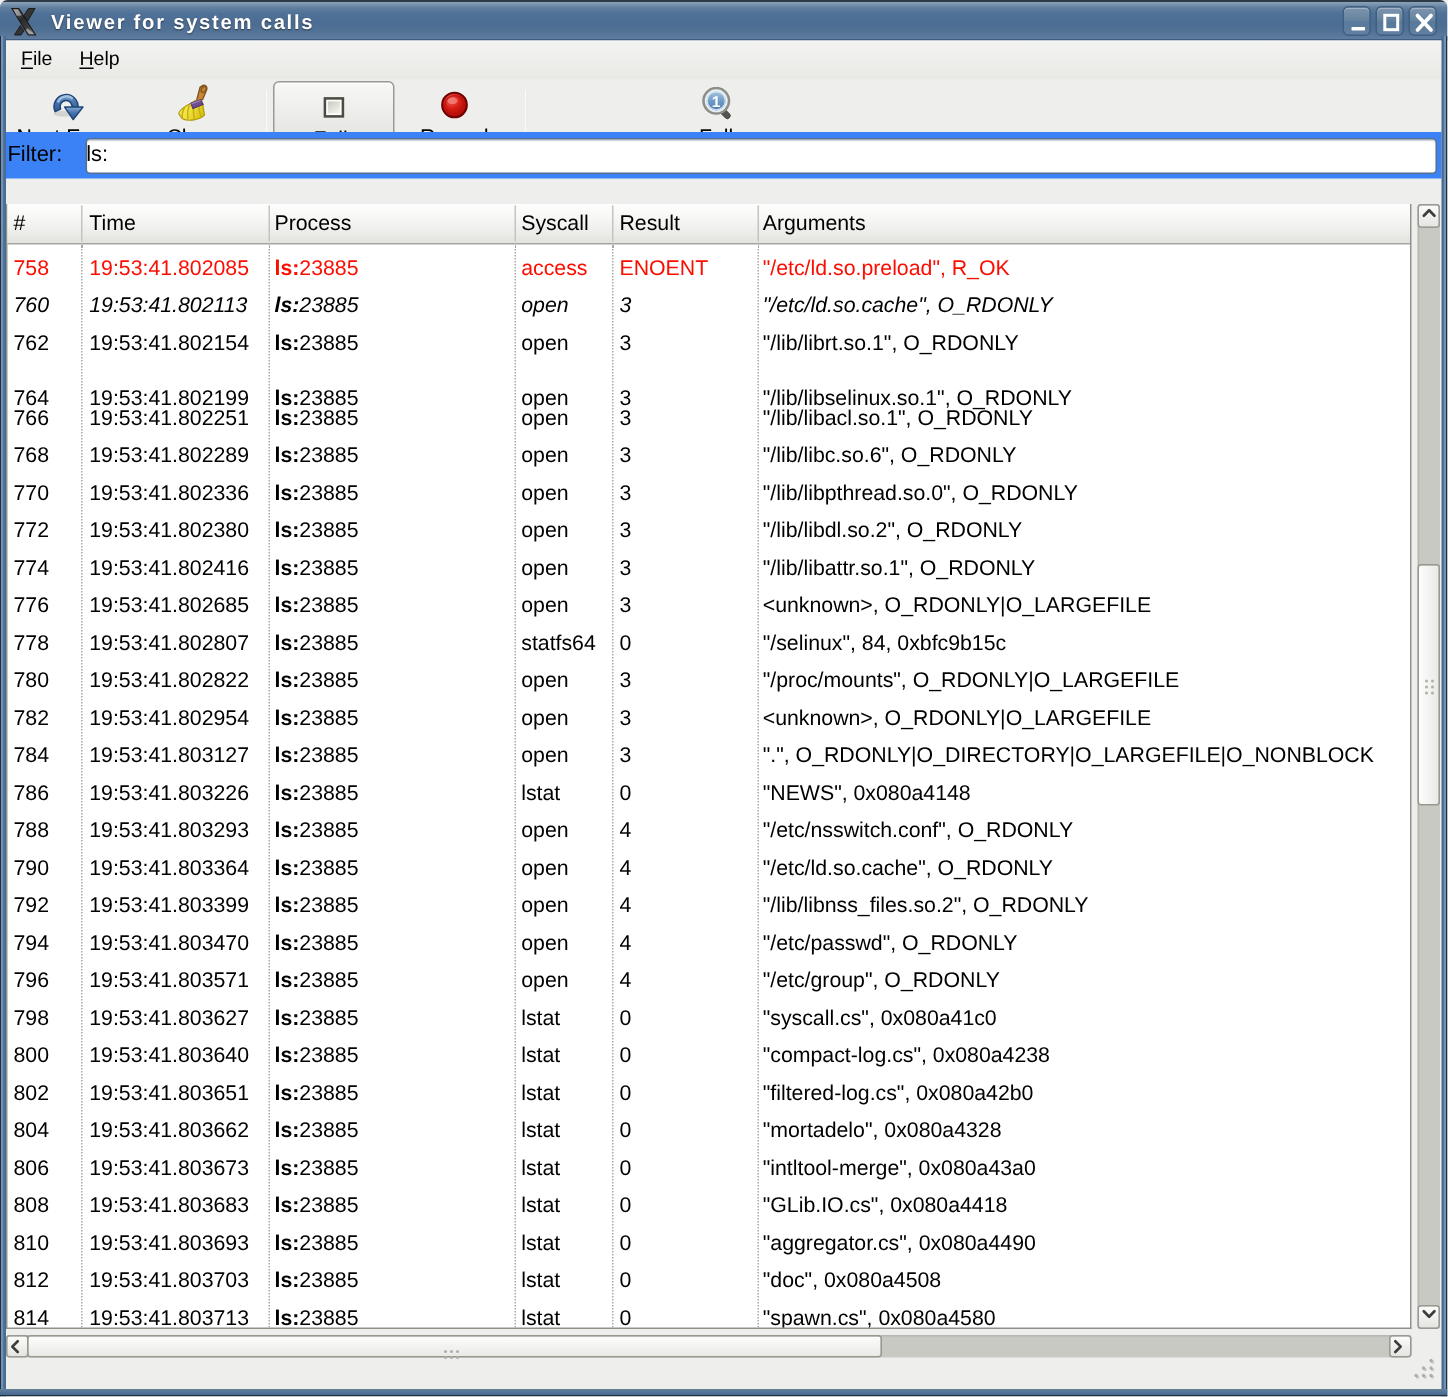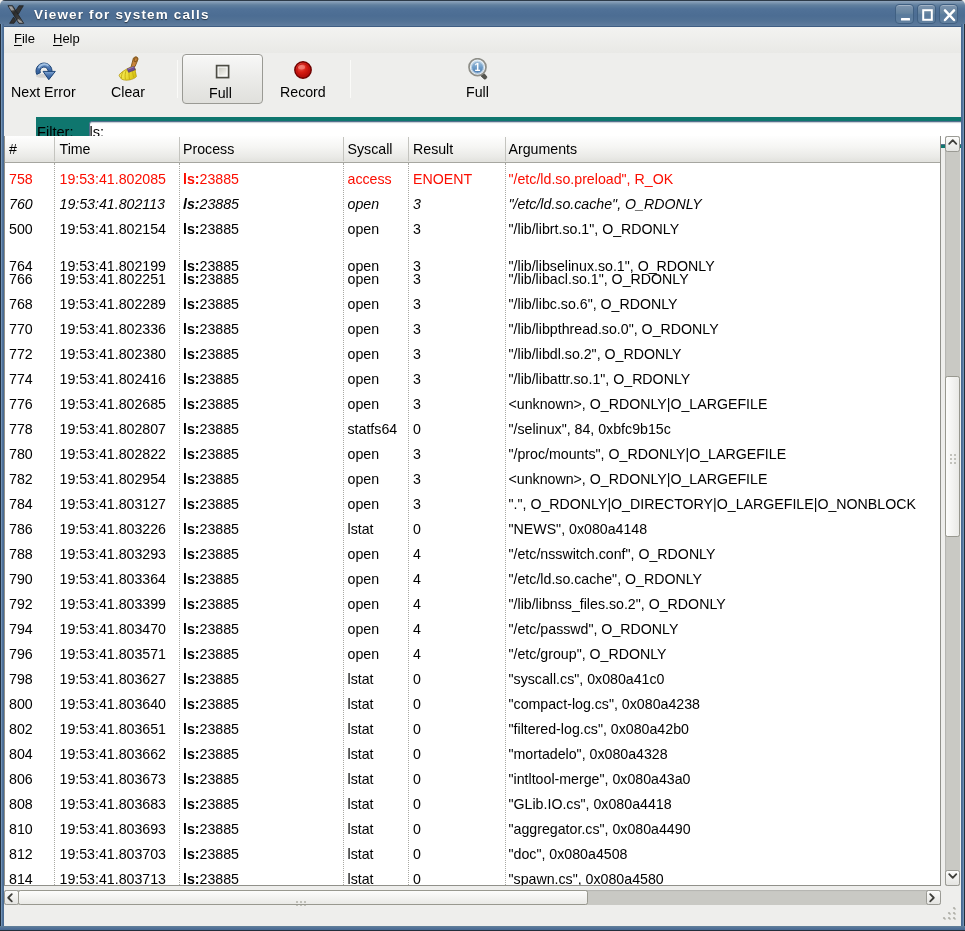--- a/index.html
+++ b/index.html
@@ -25,21 +25,21 @@
 .menubar span{position:absolute;top:4px;font-size:13px;color:#000;}
 .mnu u{text-decoration:underline;text-underline-offset:2px;}
 
 .toolbar{position:absolute;left:4px;right:4px;top:53px;height:52px;background:#eeeeec;}
 .tlabel{position:absolute;top:31px;font-size:14.2px;color:#000;white-space:nowrap;}
 .tsep{position:absolute;top:7px;height:38px;width:1px;background:#cdcdc8;border-right:1px solid #fafaf8;}
 .tbtn{position:absolute;top:1px;height:50px;border-radius:4px;}
 .tbtn.raised{border:1px solid #9a9a94;background:linear-gradient(180deg,#f8f8f7 0,#ececea 45%,#e0e0dc 100%);box-shadow:inset 0 1px 0 #fdfdfd;}
 .tbtn.pressed{border:1px solid #8d8d87;background:linear-gradient(180deg,#d4d4d0 0,#d9d9d5 60%,#dedeb  100%);background:linear-gradient(180deg,#d2d2ce 0,#d8d8d4 55%,#dcdcd8 100%);box-shadow:inset 0 1px 2px rgba(0,0,0,0.14);}
 
-.filterrow{position:absolute;left:4px;right:4px;top:117px;height:31px;background:#0f766e;margin-left:32px;}
+.filterrow{position:absolute;left:4px;right:4px;top:88px;height:31px;background:#3b82f6;}
 .flabel{position:absolute;left:1px;top:6.5px;font-size:14.6px;}
 .fentry{position:absolute;left:52.5px;top:3.5px;width:901px;height:24px;background:#fff;border:1px solid #54708e;border-radius:3px;box-shadow:inset 0 1px 1px rgba(90,110,130,0.35);}
 .fentry span{position:absolute;left:0px;top:2.5px;font-size:14.6px;color:#000;}
 
 .tablewrap{position:absolute;left:4px;top:136px;width:937px;height:750px;background:#fff;
  border-left:1px solid #90908a;border-right:1px solid #90908a;border-bottom:1px solid #90908a;}
 .thead{position:absolute;left:0;top:0;width:100%;height:27px;
  background:linear-gradient(180deg,#fefefe 0,#f6f6f4 40%,#eaeae7 80%,#e3e3df 96%,#e3e3df 100%);
  border-bottom:1px solid #a6a6a0;}
 .thead span{position:absolute;top:5px;font-size:14.2px;color:#000;}
@@ -209,21 +209,21 @@
       </div>
 <div class="row" style="top:29.3px;font-style:italic;">
         <span class="cn">760</span>
         <span class="ct">19:53:41.802113</span>
         <span class="cp"><b>ls:</b>23885</span>
         <span class="cs">open</span>
         <span class="cr">3</span>
         <span class="ca">"/etc/ld.so.cache", O_RDONLY</span>
       </div>
 <div class="row" style="top:54.3px;">
-        <span class="cn">500</span>
+        <span class="cn">762</span>
         <span class="ct">19:53:41.802154</span>
         <span class="cp"><b>ls:</b>23885</span>
         <span class="cs">open</span>
         <span class="cr">3</span>
         <span class="ca">"/lib/librt.so.1", O_RDONLY</span>
       </div>
 <div class="row" style="top:79.3px;margin-top:12px;">
         <span class="cn">764</span>
         <span class="ct">19:53:41.802199</span>
         <span class="cp"><b>ls:</b>23885</span>

